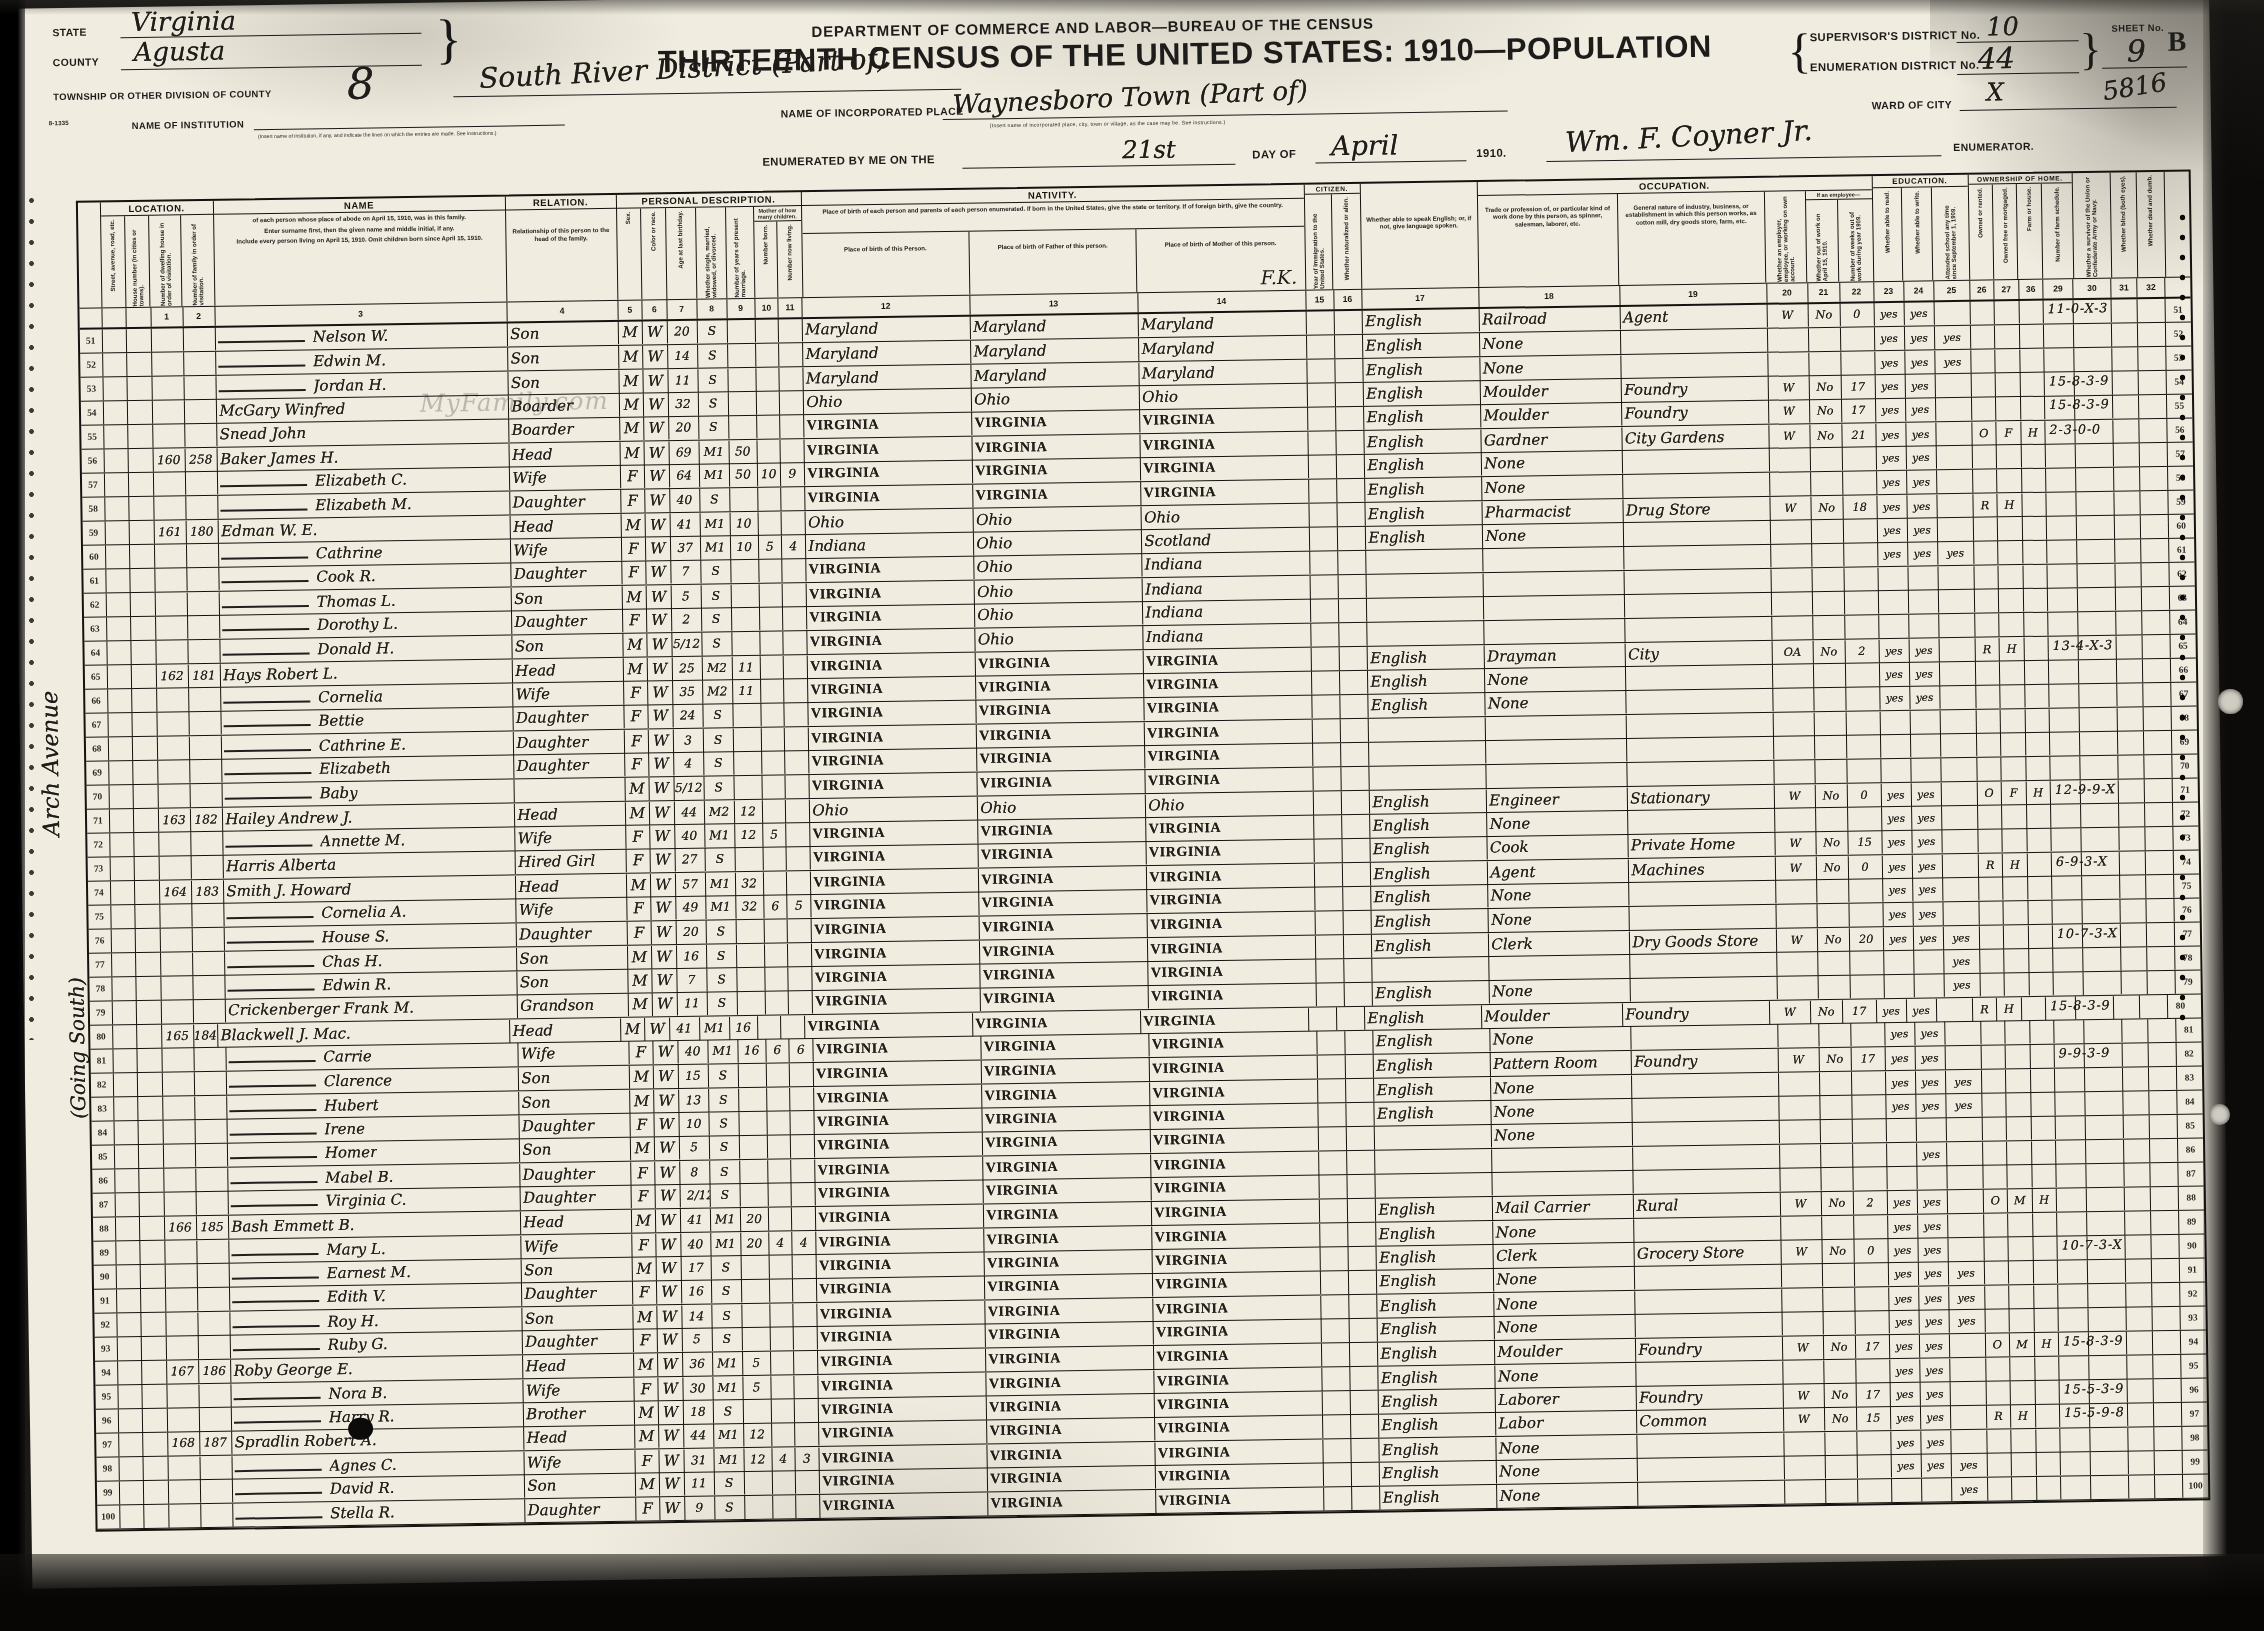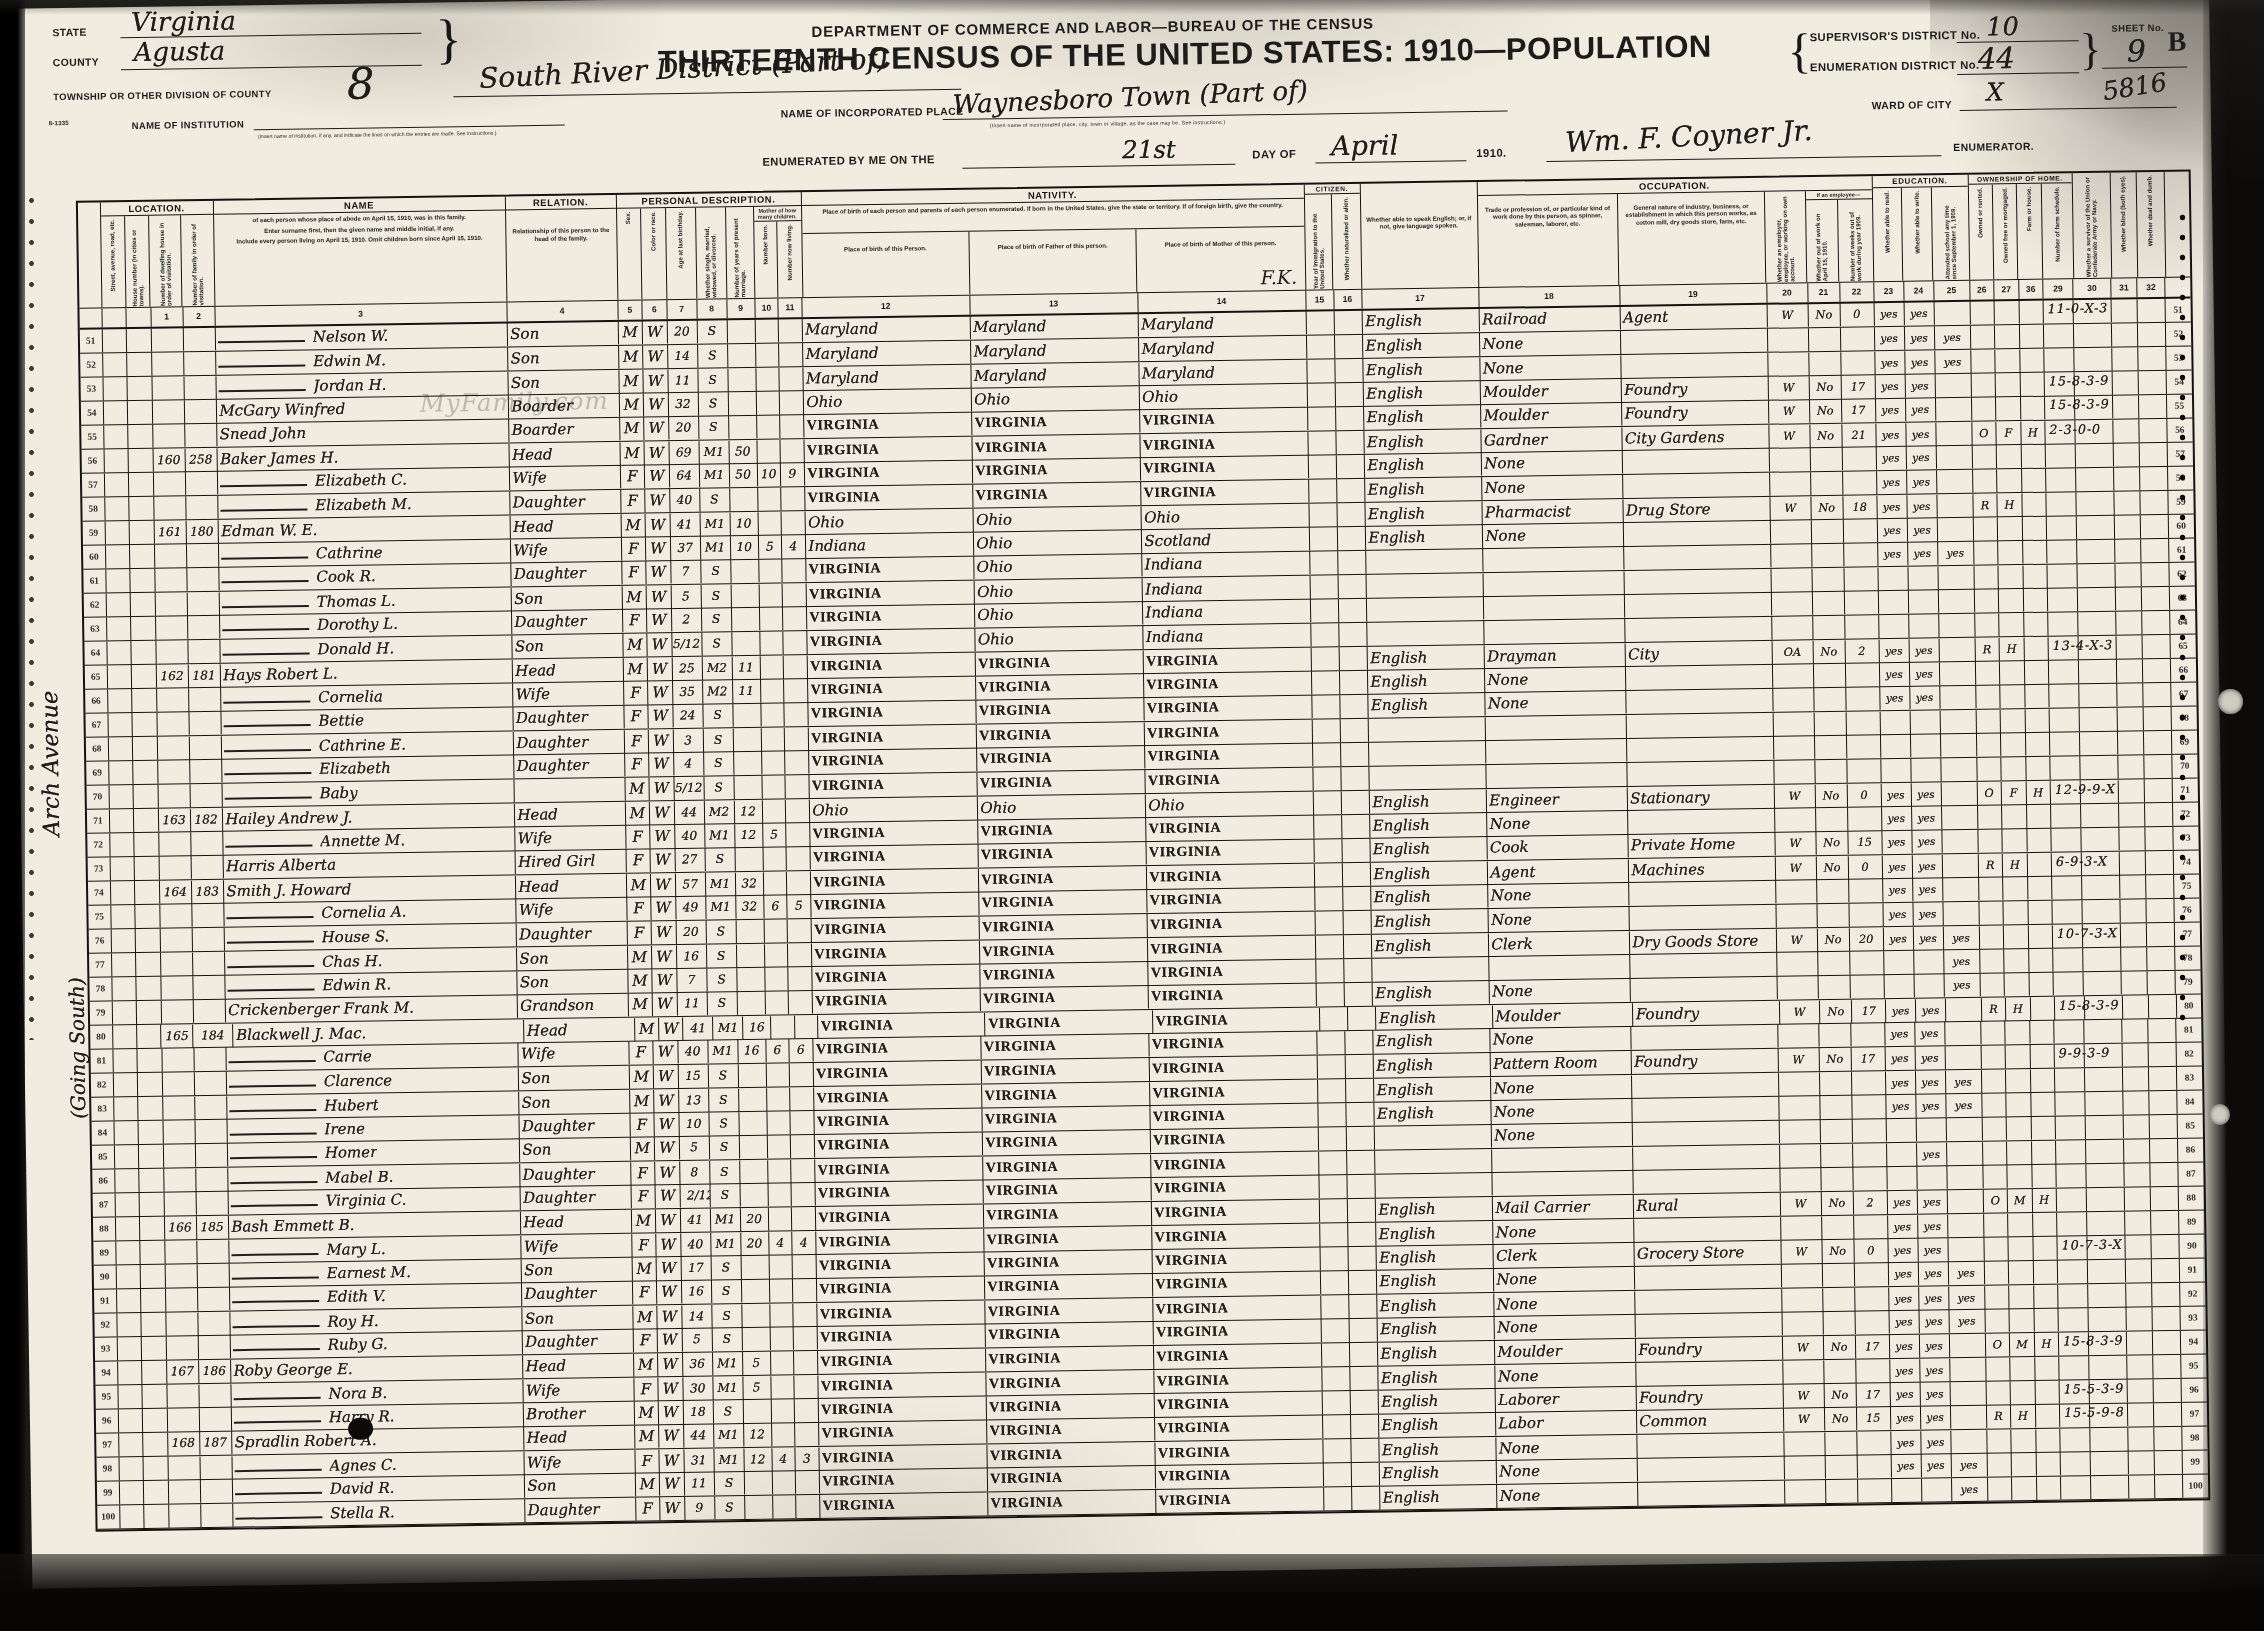--- a/index.html
+++ b/index.html
@@ -1734,21 +1734,21 @@
               </div>
               <div class="cell " style="width: 26px;"></div>
               <div class="cell  thick" style="width: 28px;"></div>
               <div class="cell rn" style="width: 24.5px;">79</div>
             </div>
             <div class="row">
               <div class="cell rn" style="width: 22.6px;">80</div>
               <div class="cell " style="width: 24.5px;"></div>
               <div class="cell " style="width: 24.5px;"></div>
               <div class="cell hw ctr sm" style="width: 32px;">165</div>
-              <div class="cell hw ctr sm" style="width: 40px;">184</div>
+              <div class="cell hw ctr sm" style="width: 24px;">184</div>
               <div class="cell hw name thick" style="width: 292px;">
                 <span class="txt">Blackwell J. Mac.</span>
               </div>
               <div class="cell hw thick" style="width: 111px;">Head</div>
               <div class="cell hw ctr" style="width: 24.5px;">M</div>
               <div class="cell hw ctr" style="width: 24.5px;">W</div>
               <div class="cell hw ctr sm" style="width: 30px;">41</div>
               <div class="cell hw ctr sm" style="width: 30px;">M1</div>
               <div class="cell hw ctr sm" style="width: 28px;">16</div>
               <div class="cell hw ctr sm" style="width: 23.5px;"></div>

